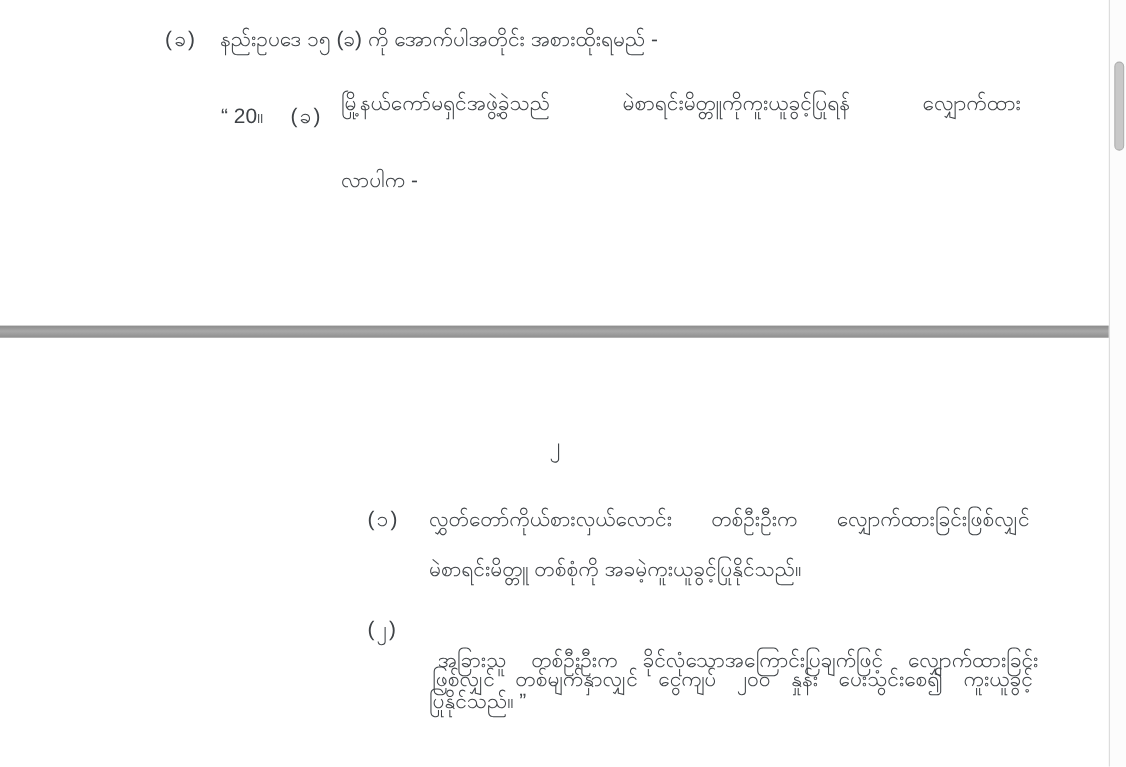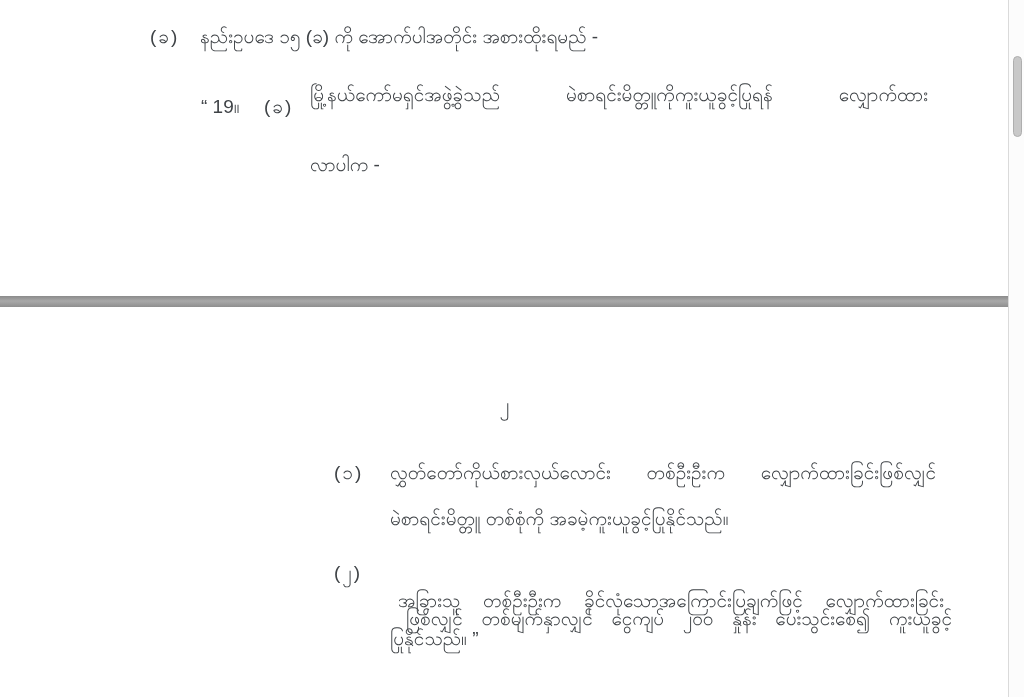--- a/index.html
+++ b/index.html
@@ -58,21 +58,21 @@
 <body>
 
 <div class="viewer">
 
   <div>
 
     <div class="doc-text marker" style="left:150px; top:22px;">(ခ)</div>
 
     <div class="doc-text" style="left:200px; top:22px;text-align:center;">နည်းဥပဒေ ၁၅ (ခ) ကို အောက်ပါအတိုင်း အစားထိုးရမည် -</div>
 
-    <div class="doc-text" style="left:201px; top:92px;">“ 19။</div>
+    <div class="doc-text" style="left:201px; top:92px;">“ 20။</div>
 
     <div class="doc-text marker" style="left:264px; top:92px;">(ခ)</div>
 
     <div class="doc-text just" style="left:310px; top:80px; width:618px;">မြို့နယ်ကော်မရှင်အဖွဲ့ခွဲသည် မဲစာရင်းမိတ္တူကိုကူးယူခွင့်ပြုရန် လျှောက်ထား</div>
 
     <div class="doc-text" style="left:310px; top:150px;">လာပါက -</div>
   </div>
 
   <div class="page-break-bar"></div>
 
@@ -83,21 +83,21 @@
     <div class="doc-text marker" style="left:334px; top:458px;">(၁)</div>
 
     <div class="doc-text just" style="left:390px; top:458px; width:546px;font-family:Liberation Serif, serif;">လွှတ်တော်ကိုယ်စားလှယ်လောင်း တစ်ဦးဦးက လျှောက်ထားခြင်းဖြစ်လျှင်</div>
 
     <div class="doc-text" style="left:390px; top:504px;text-align:right;">မဲစာရင်းမိတ္တူ တစ်စုံကို အခမဲ့ကူးယူခွင့်ပြုနိုင်သည်။</div>
 
     <div class="doc-text marker" style="left:334px; top:558px;">(၂)</div>
 
     <div class="doc-text just" style="left:398px; top:558px; width:546px;margin-top:28px;">အခြားသူ တစ်ဦးဦးက ခိုင်လုံသောအကြောင်းပြချက်ဖြင့် လျှောက်ထားခြင်း</div>
 
-    <div class="doc-text just" style="left:406px; top:604px; width:546px;">ဖြစ်လျှင် တစ်မျက်နှာလျှင် ငွေကျပ် ၂၀၀ နှုန်း ပေးသွင်းစေ၍ ကူးယူခွင့်</div>
+    <div class="doc-text just" style="left:393px; top:604px; width:546px;">ဖြစ်လျှင် တစ်မျက်နှာလျှင် ငွေကျပ် ၂၀၀ နှုန်း ပေးသွင်းစေ၍ ကူးယူခွင့်</div>
 
     <div class="doc-text" style="left:390px; top:624px;">ပြုနိုင်သည်။ ”</div>
   </div>
 
   <div class="scrollbar-track">
     <div class="scrollbar-thumb"></div>
   </div>
 
 </div>
 

